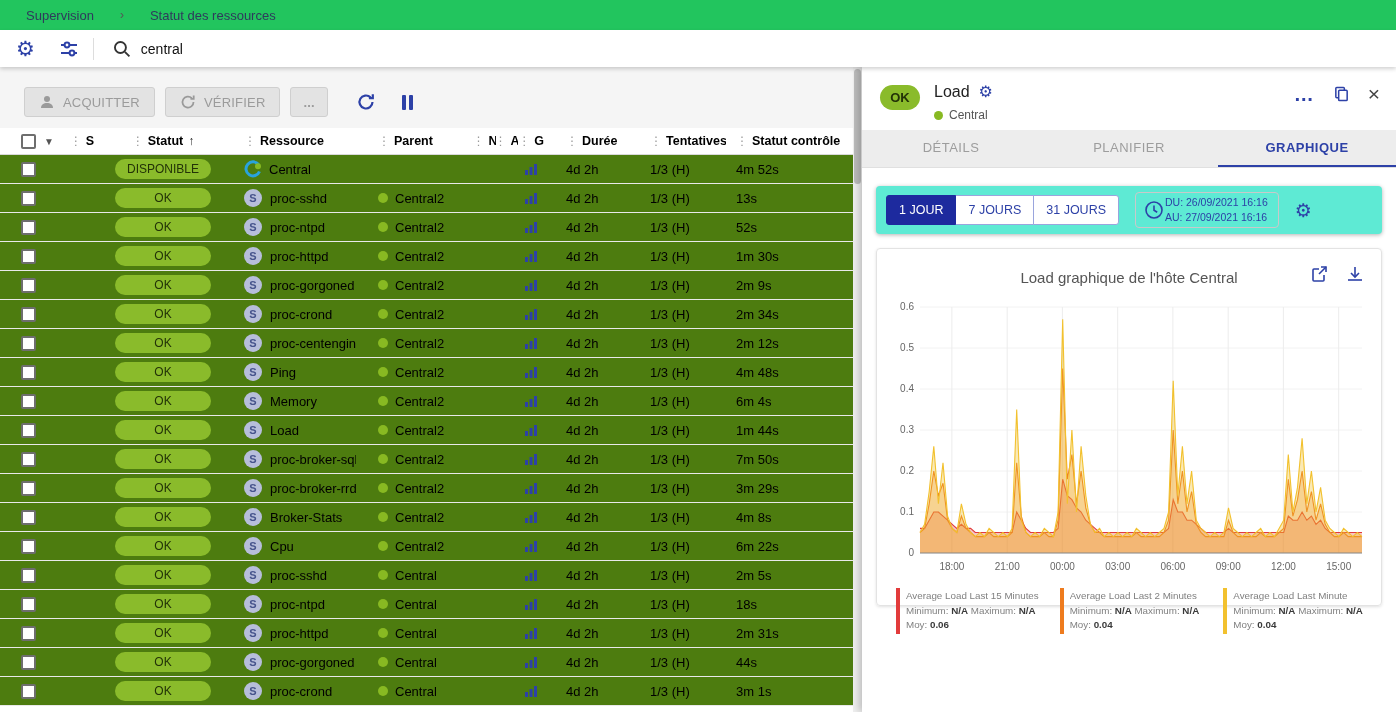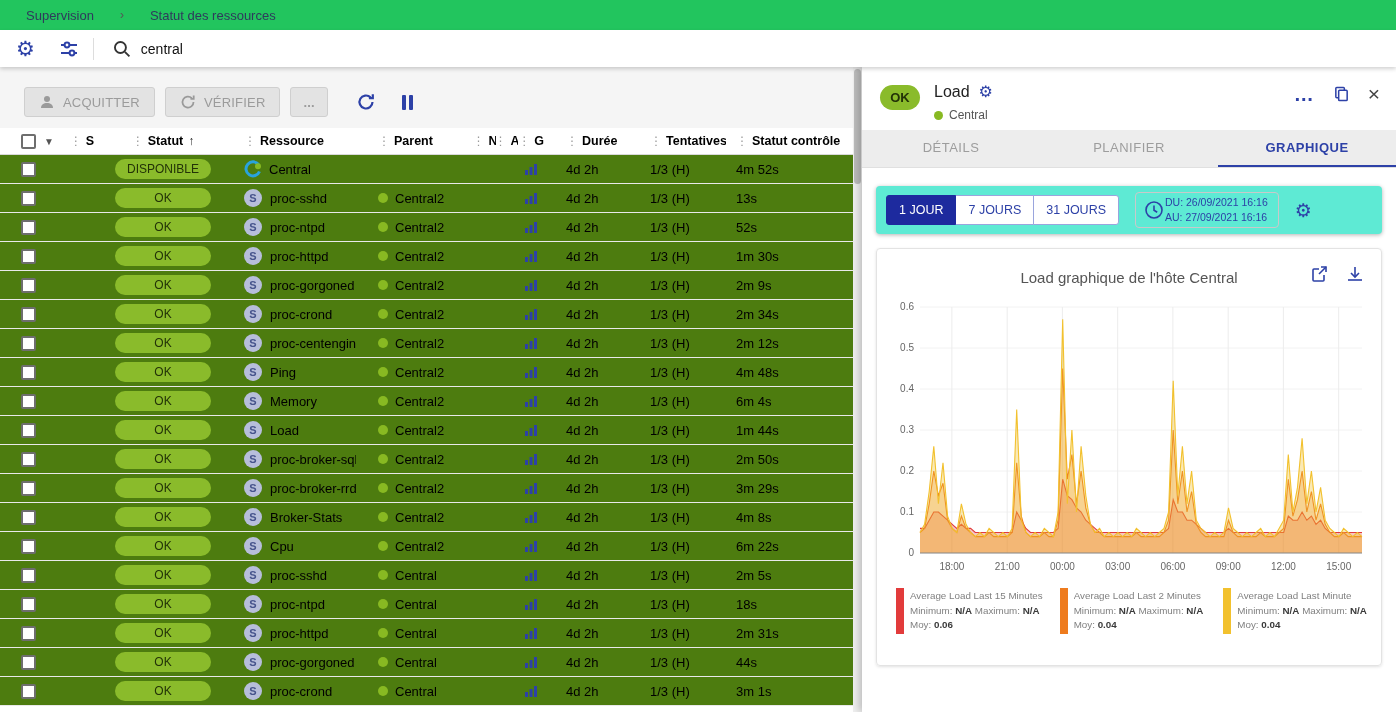--- a/index.html
+++ b/index.html
@@ -77,27 +77,27 @@
 .time-card{display:flex;align-items:center;background:#5eead4;border-radius:4px;box-shadow:0 1px 4px rgba(0,0,0,.3);padding:8px 10px;height:48px}
 .pgroup{display:flex}
 .pbtn{height:30px;padding:0 12px;font-size:12.5px;background:#fff;color:#2d41a7;border:1px solid #9aa5dd;display:flex;align-items:center;font-weight:500;cursor:pointer;position:relative}
 .pbtn:first-child{border-radius:3px 0 0 3px}
 .pbtn:last-child{border-radius:0 3px 3px 0}
 .pbtn+.pbtn{margin-left:-1px}
 .pbtn.active{background:#1d2a9e;color:#fff;border-color:#1d2a9e;z-index:1}
 .date-box{display:flex;align-items:center;border:1px solid #c9c9c9;border-radius:4px;padding:2px 10px 2px 7px;margin-left:16px;cursor:pointer}
 .date-lines{font-size:10.5px;color:#2d41a7;line-height:1.4;white-space:nowrap}
 .gear-sm{font-size:19px;margin-left:16px;cursor:pointer}
-.chart-card{margin-top:14px;border:1px solid #e3e3e3;border-radius:4px;box-shadow:0 1px 3px rgba(0,0,0,.12);padding:10px 3px 8px;height:418px}
+.chart-card{margin-top:14px;border:1px solid #e3e3e3;border-radius:4px;box-shadow:0 1px 3px rgba(0,0,0,.12);padding:10px 3px 8px;height:358px}
 .chart-head{position:relative;height:36px;display:flex;align-items:center;justify-content:center}
 .chart-title{font-size:15px;color:#555}
 .chart-actions{position:absolute;right:14px;top:6px;display:flex;gap:18px}
 .chart-actions span{display:flex;cursor:pointer}
 .legend{display:flex;gap:9px;margin-top:2px;padding-left:16px}
-.legend-item{border-left:8px solid #f97316;padding:1px 2px 1px 6px;width:158px;font-size:9.8px;color:#808080;line-height:1.5;cursor:pointer}
+.legend-item{border-left:4px solid #f97316;padding:1px 2px 1px 6px;width:158px;font-size:9.8px;color:#808080;line-height:1.5;cursor:pointer}
 .legend-item b{color:#3a3a3a;font-weight:700}
 .lg-title{white-space:nowrap;overflow:hidden}
 </style>
 </head>
 <body>
 
 <div class="breadcrumb-bar">
   <span class="crumb">Supervision</span>
   <span class="crumb-sep">›</span>
   <span class="crumb">Statut des ressources</span>
@@ -582,21 +582,21 @@
       <span class="graph-ic">
         <svg width="14" height="14" viewBox="0 0 14 14">
                   <rect x="1" y="8" width="3" height="5" fill="#2d41a7"></rect>
                   <rect x="5.5" y="5" width="3" height="8" fill="#2d41a7"></rect>
                   <rect x="10" y="2" width="3" height="11" fill="#2d41a7"></rect>
                 </svg>
       </span>
     </div>
     <div class="cell c-dur">4d 2h</div>
     <div class="cell c-tries">1/3 (H)</div>
-    <div class="cell c-last">2m 50s</div>
+    <div class="cell c-last">7m 50s</div>
   </div>
 
   <div class="trow">
     <div class="cell c-check">
               <span class="checkbox"></span>
             </div>
     <div class="cell c-caret"></div>
     <div class="cell c-sev"></div>
     <div class="cell c-status">
               <span class="badge">OK</span>

